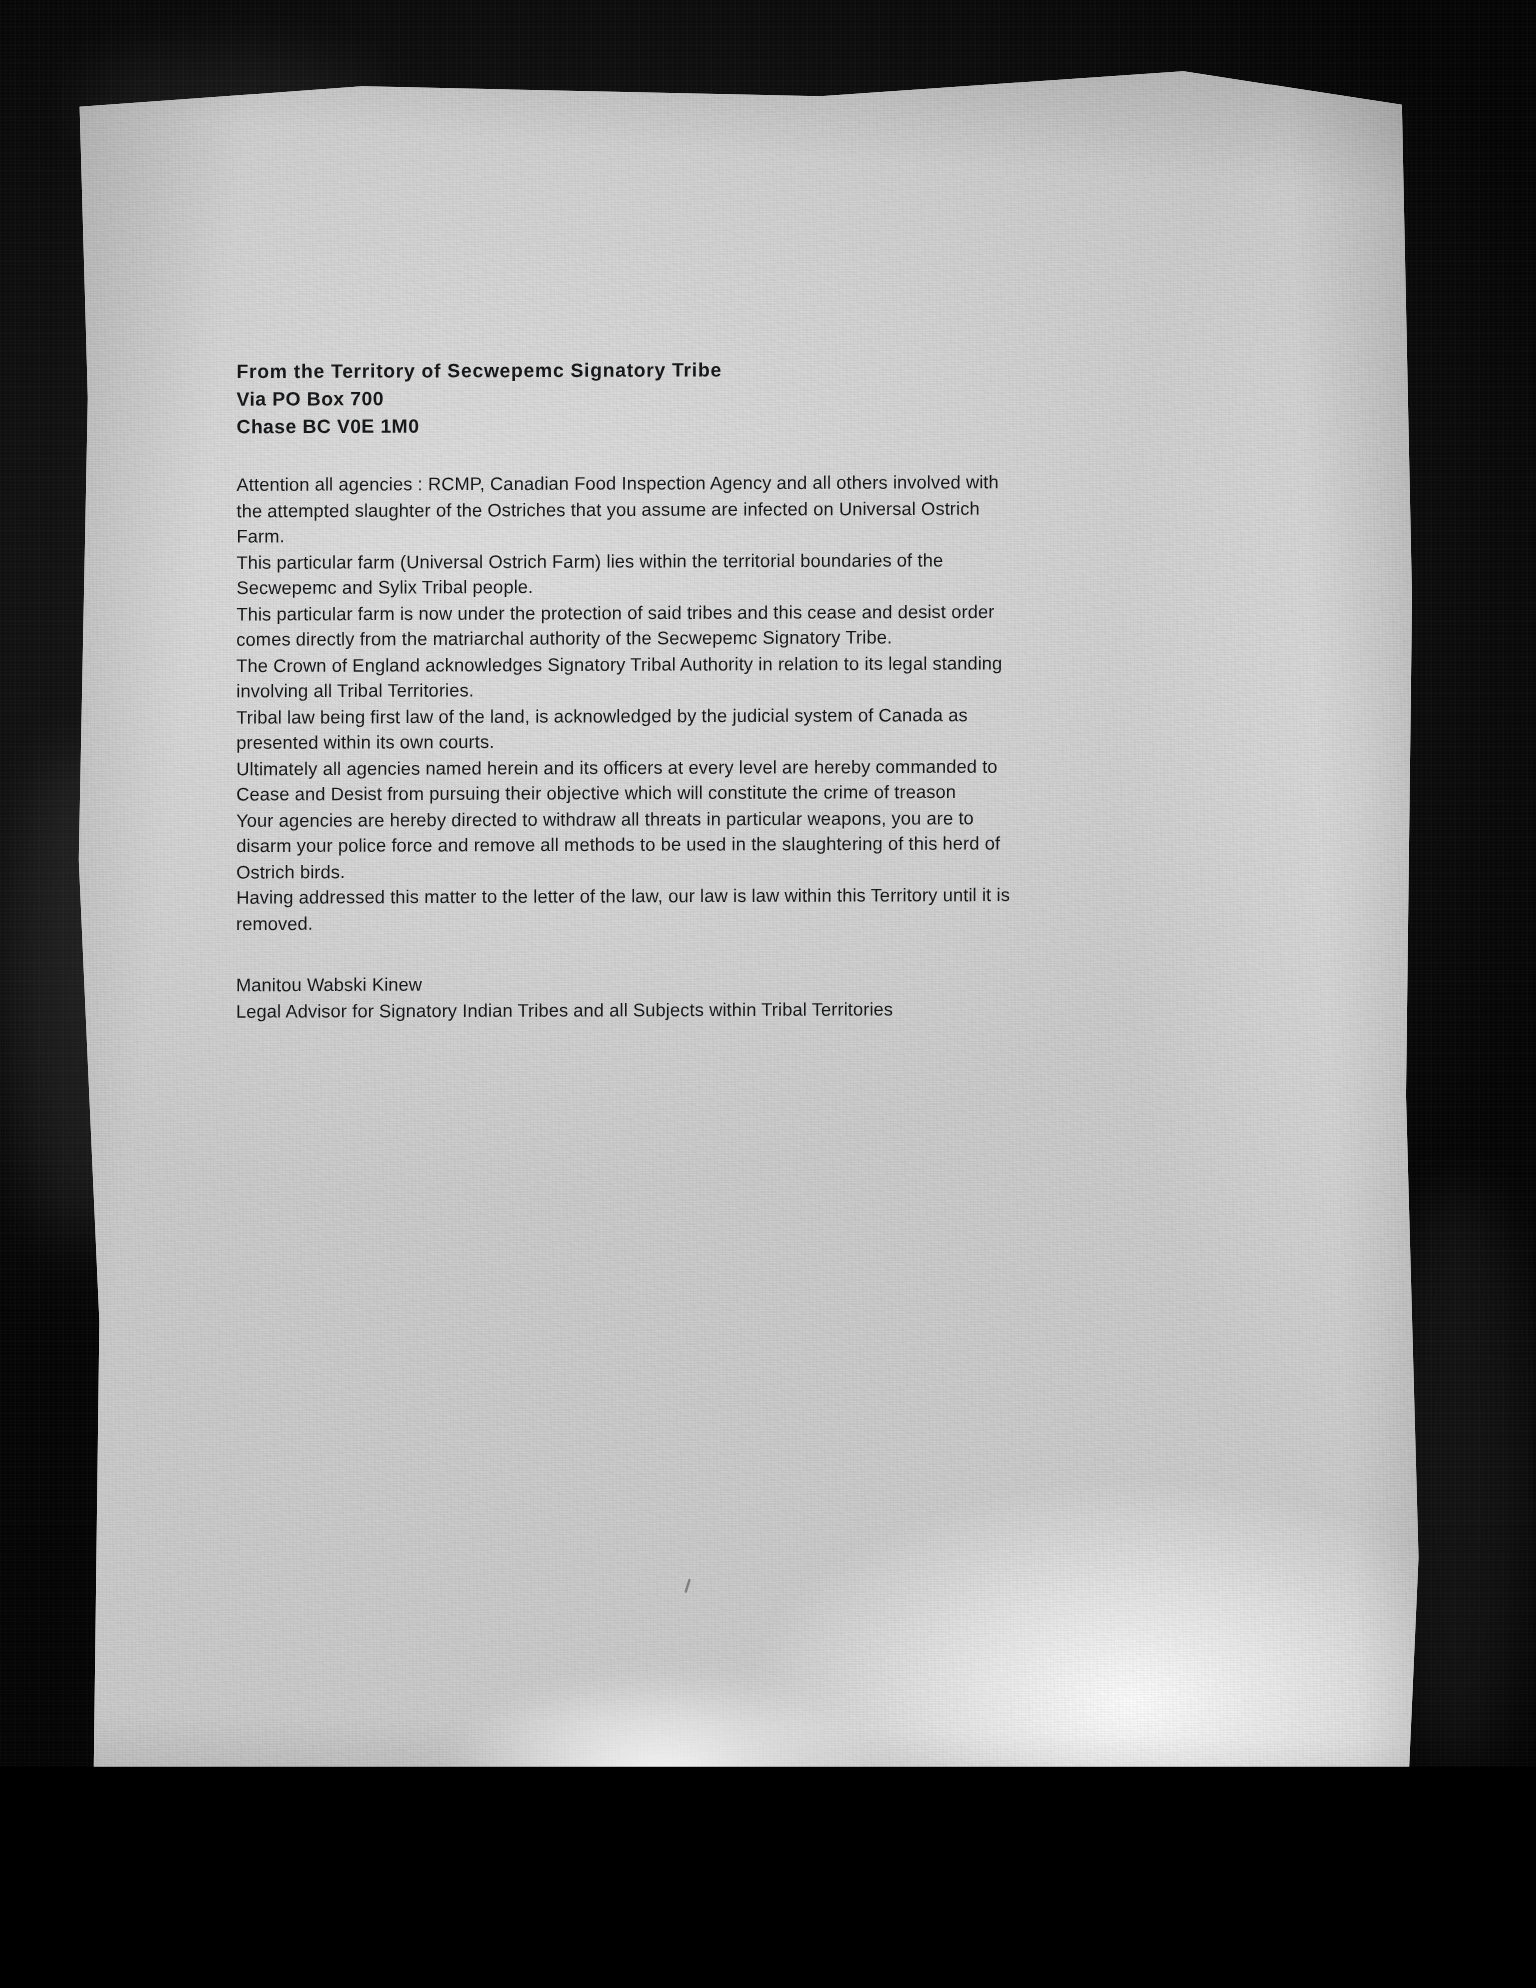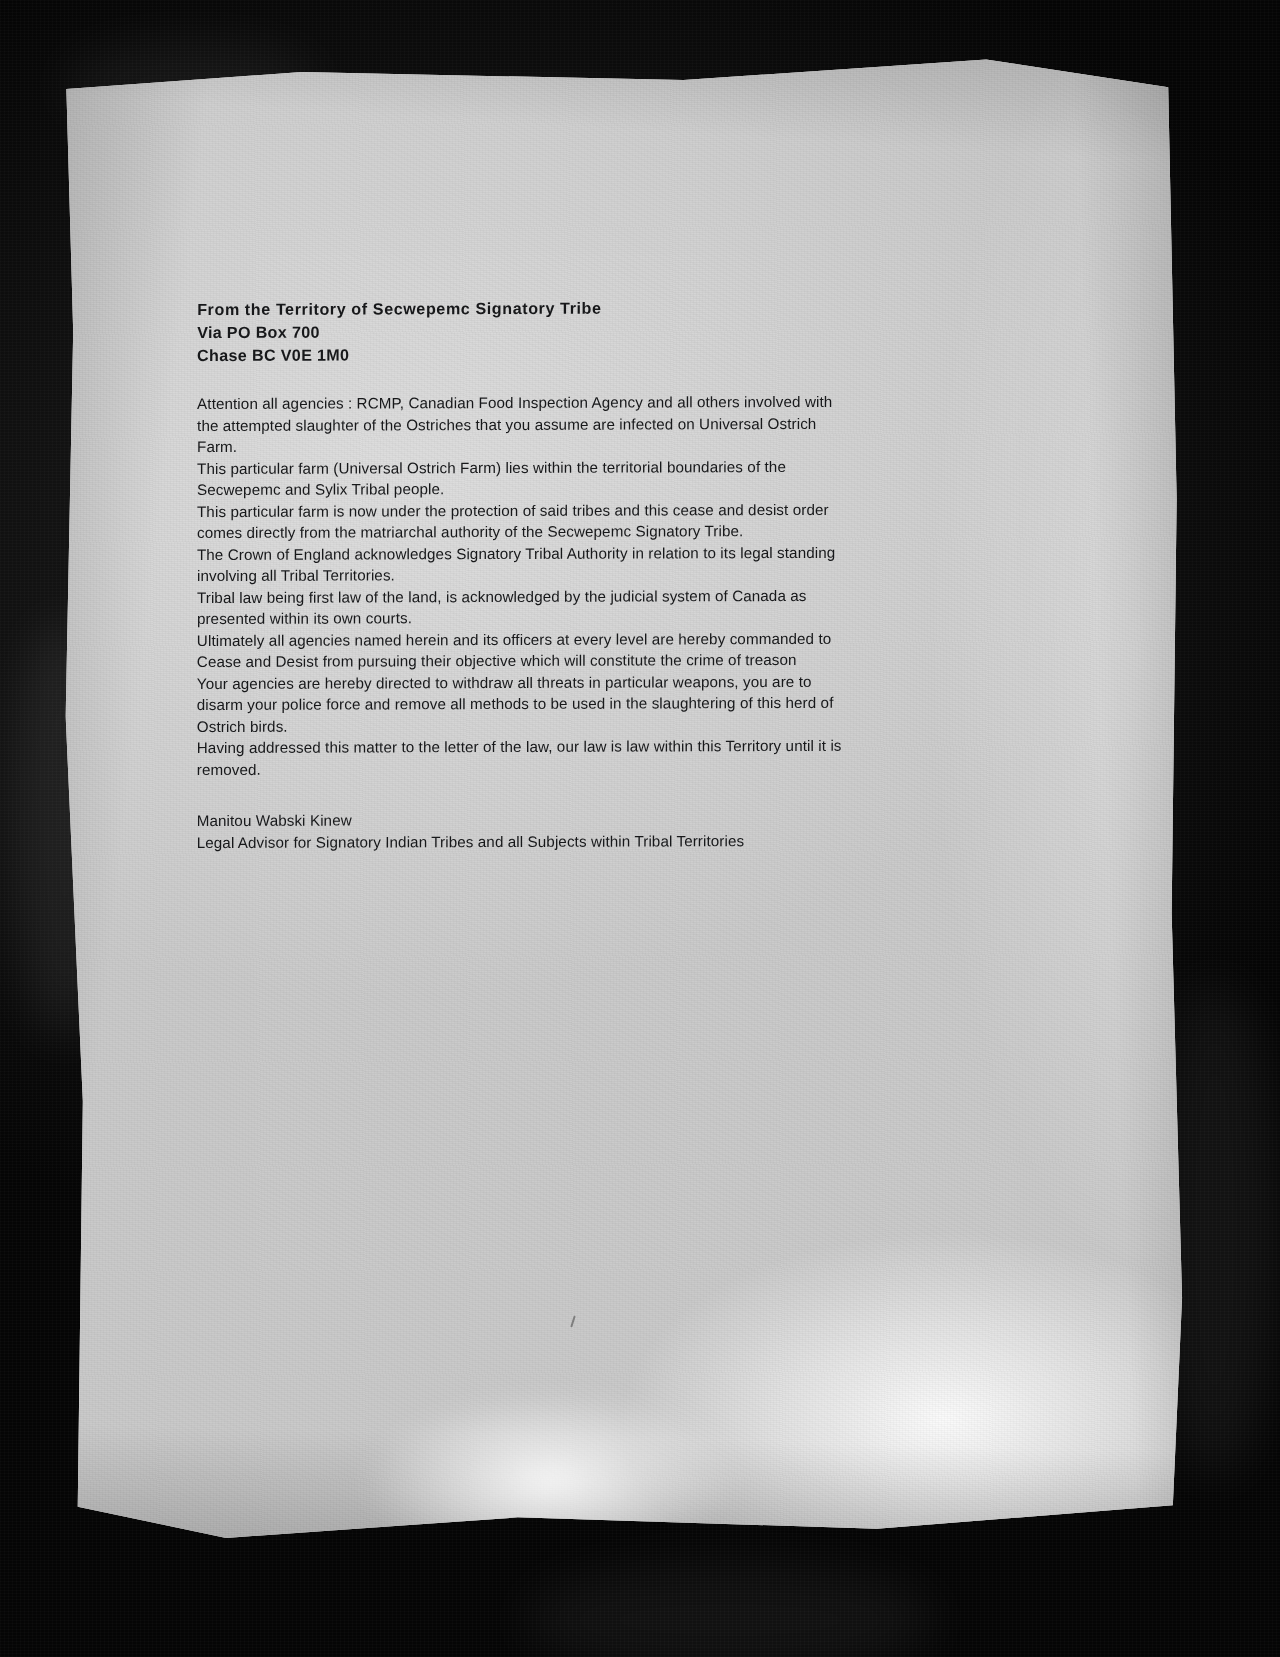--- a/index.html
+++ b/index.html
@@ -11,21 +11,21 @@
     width: 1280px;
     height: 1657px;
     overflow: hidden;
     font-family: "Liberation Sans", sans-serif;
   }
 
   
   #scan-root {
     position: relative;
     width: 1280px;
-    height: 1657px;
+    height: 1472px;
     background:
       radial-gradient(ellipse 900px 700px at 40% 35%, #2a2a2a 0%, #141414 45%, #050505 100%),
       #070707;
     overflow: hidden;
   }
   .backdrop-noise {
     position: absolute;
     inset: 0;
     opacity: .55;
     pointer-events: none;

